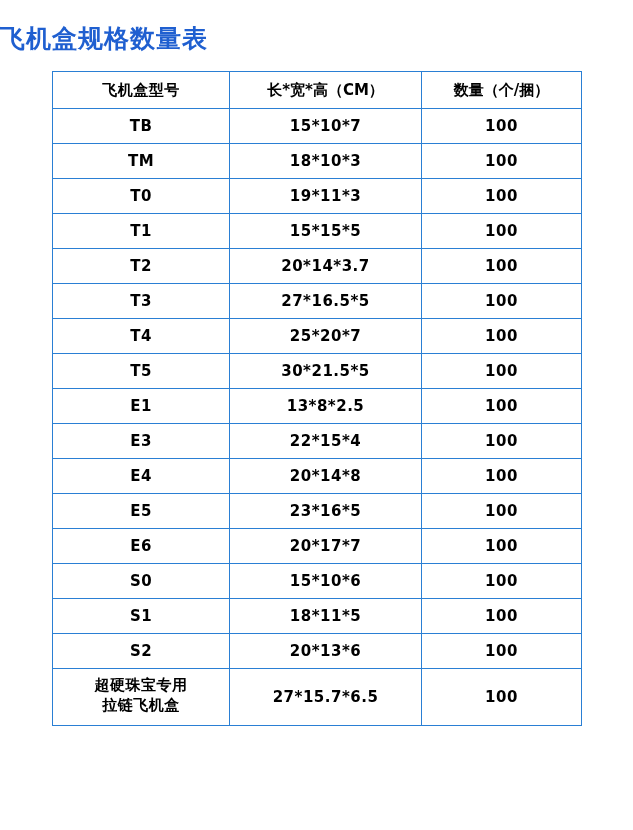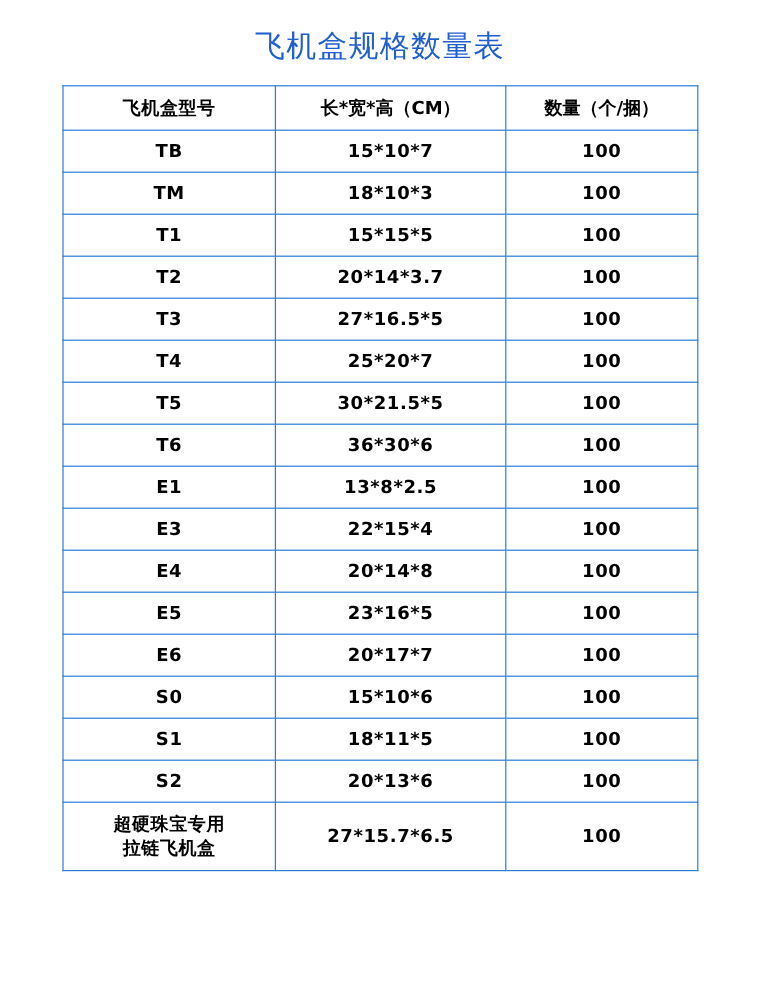--- a/index.html
+++ b/index.html
@@ -14,23 +14,23 @@
     color: #000000;
     overflow: hidden;
   }
   .page {
     width: 633px;
     height: 830px;
     box-sizing: border-box;
     position: relative;
   }
   .title {
-    text-align: center;
+    text-align: left;
     font-size: 25px;
-    font-weight: normal;
+    font-weight: bold;
     color: #1f5fd0;
     letter-spacing: 1px;
     padding-top: 22px;
     padding-bottom: 16px;
     font-family: "DejaVu Sans", "Liberation Sans", sans-serif;
   }
   .table-wrap {
     margin: 0 auto;
     width: 529px;
   }
@@ -63,20 +63,21 @@
   td.size {
     letter-spacing: 0.5px;
   }
   td.qty {
     letter-spacing: 0.5px;
     margin-top: 39px;
   }
   tr.tall td { height: 56px; }
   .two-line {
     line-height: 1.35;
+    font-family: Liberation Mono, monospace;
   }
 </style>
 </head>
 <body>
 
 <div class="page">
 
   <div class="title">飞机盒规格数量表</div>
 
   <div class="table-wrap">
@@ -98,20 +99,25 @@
           <td class="model">TB</td>
           <td class="size">15*10*7</td>
           <td class="qty">100</td>
         </tr>
         <tr>
           <td class="model">TM</td>
           <td class="size">18*10*3</td>
           <td class="qty">100</td>
         </tr>
         <tr>
+          <td class="model">T0</td>
+          <td class="size">19*11*3</td>
+          <td class="qty">100</td>
+        </tr>
+        <tr>
           <td class="model">T1</td>
           <td class="size">15*15*5</td>
           <td class="qty">100</td>
         </tr>
         <tr>
           <td class="model">T2</td>
           <td class="size">20*14*3.7</td>
           <td class="qty">100</td>
         </tr>
         <tr>
@@ -120,25 +126,20 @@
           <td class="qty">100</td>
         </tr>
         <tr>
           <td class="model">T4</td>
           <td class="size">25*20*7</td>
           <td class="qty">100</td>
         </tr>
         <tr>
           <td class="model">T5</td>
           <td class="size">30*21.5*5</td>
-          <td class="qty">100</td>
-        </tr>
-        <tr>
-          <td class="model">T6</td>
-          <td class="size">36*30*6</td>
           <td class="qty">100</td>
         </tr>
         <tr>
           <td class="model">E1</td>
           <td class="size">13*8*2.5</td>
           <td class="qty">100</td>
         </tr>
         <tr>
           <td class="model">E3</td>
           <td class="size">22*15*4</td>

